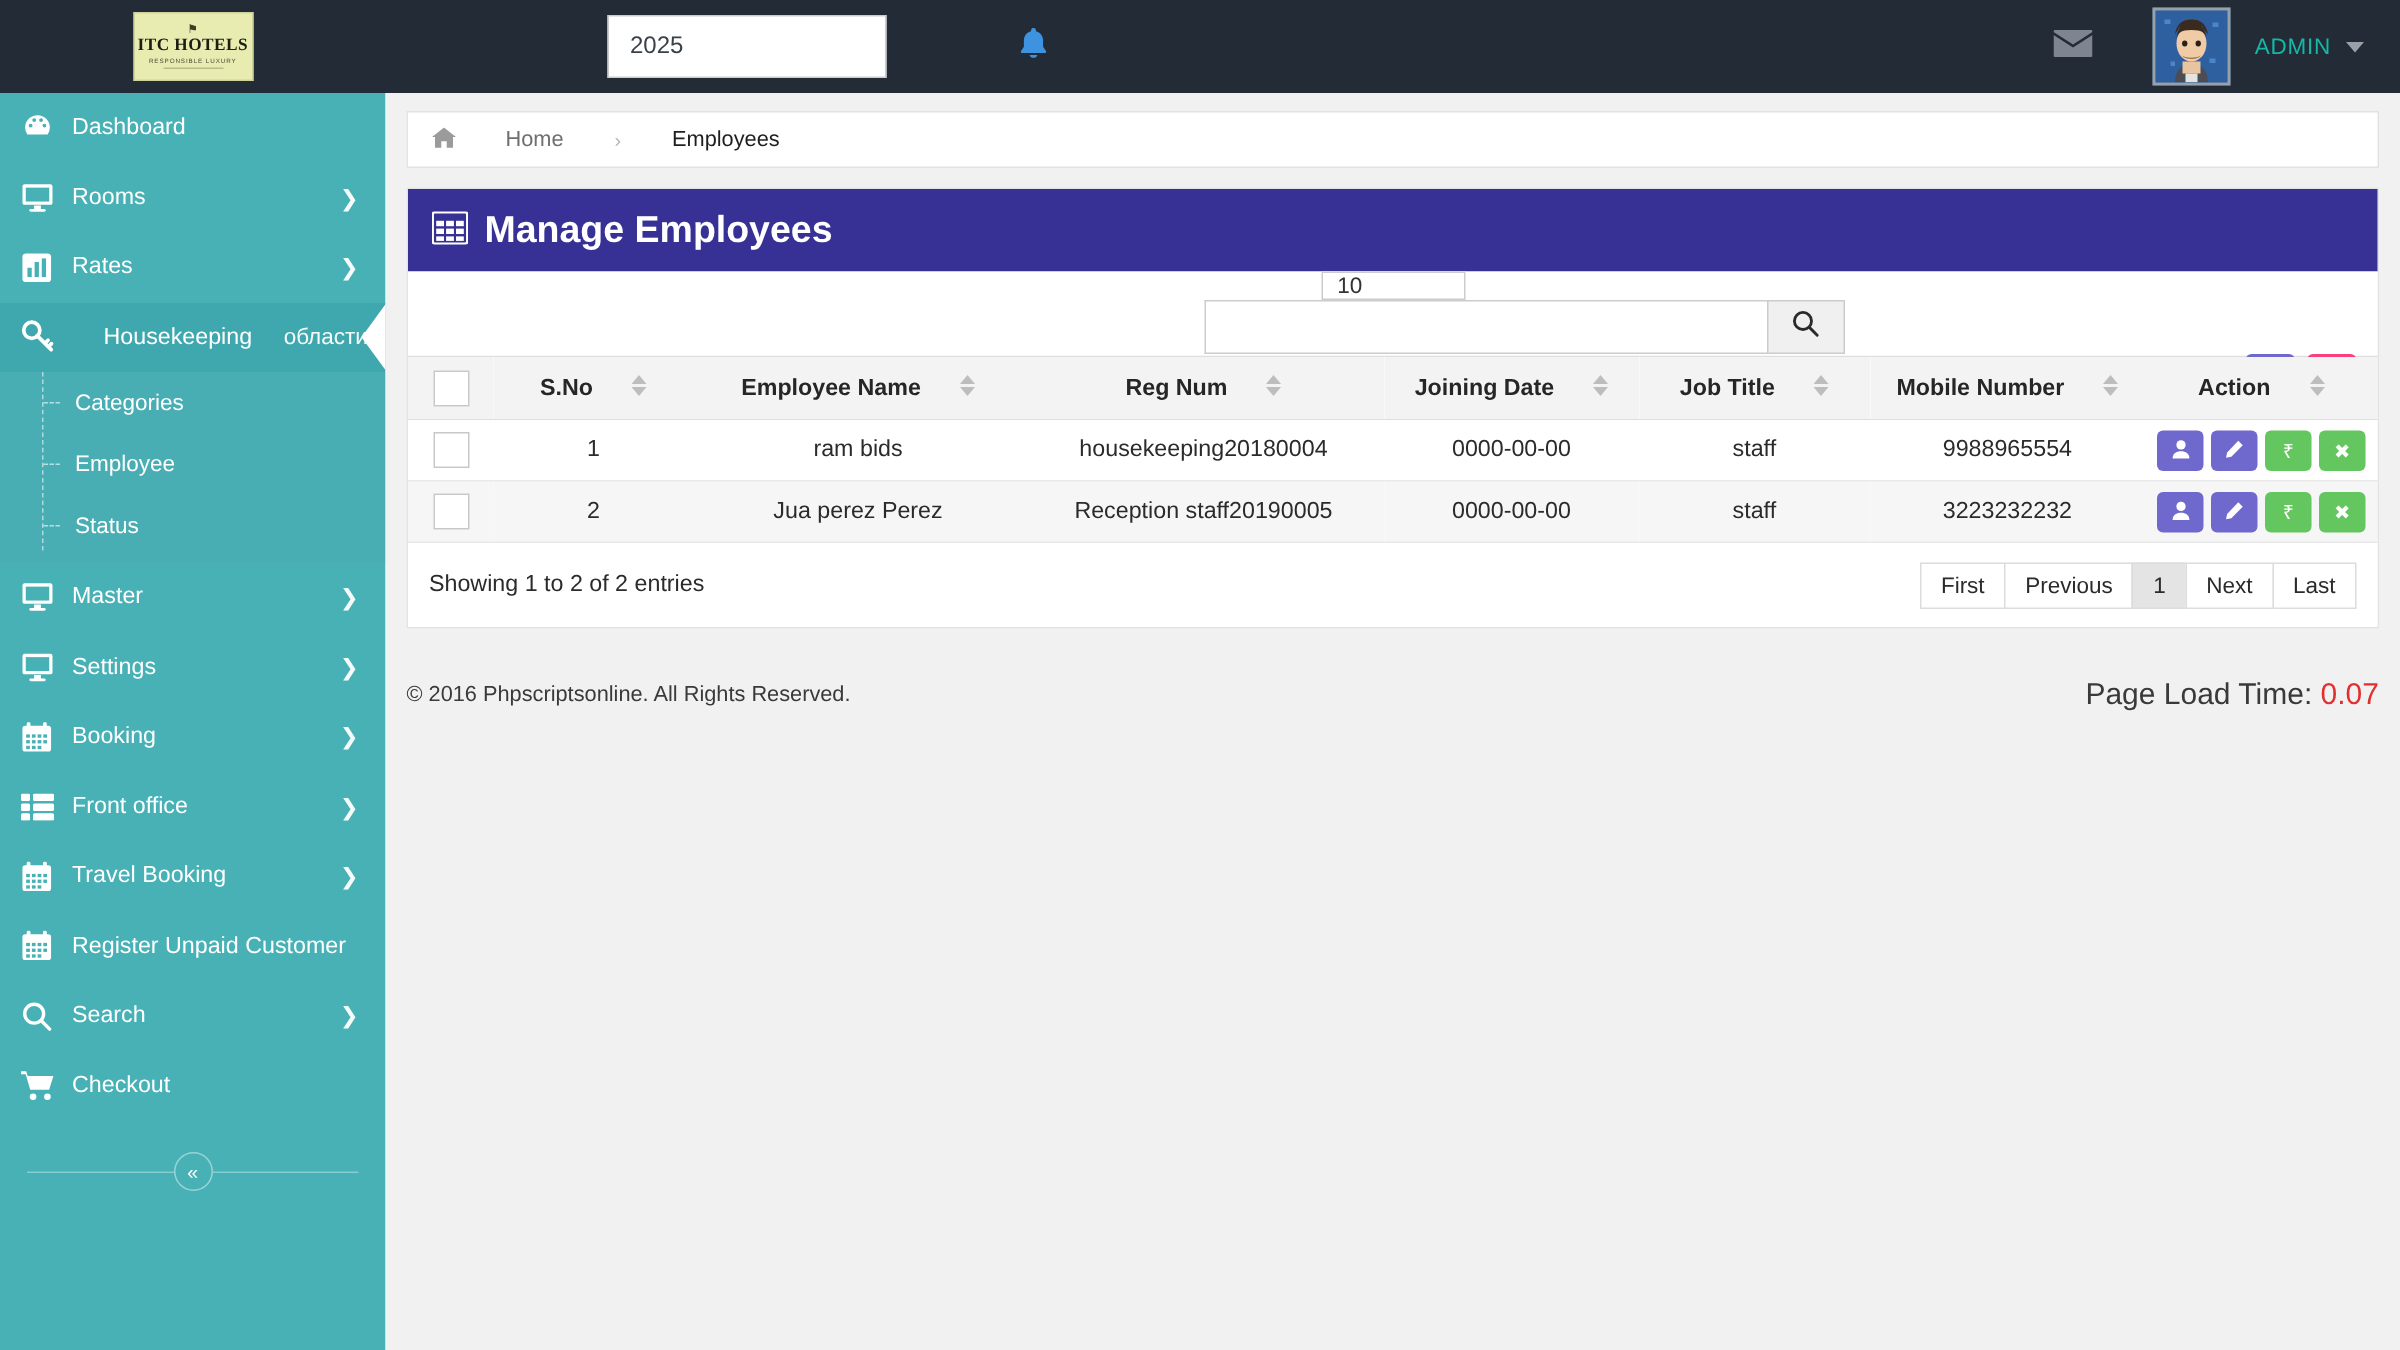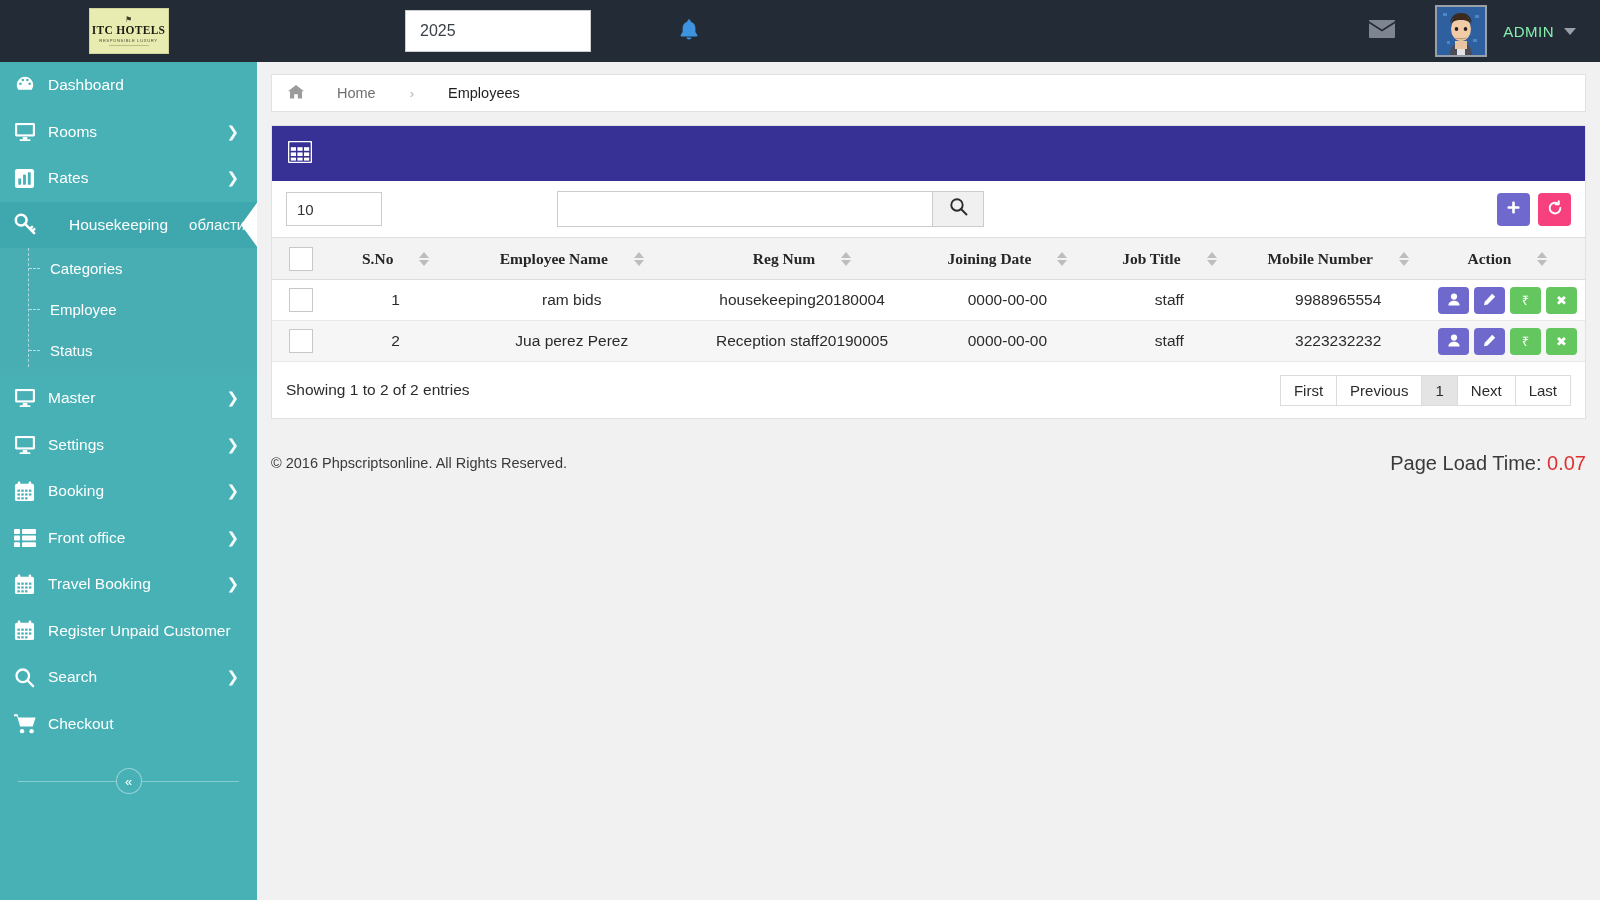--- a/index.html
+++ b/index.html
@@ -57,21 +57,21 @@
   .top-right {
     margin-left: auto; display: flex; align-items: center; padding-right: 24px;
   }
   .envelope { color: #7e8591; font-size: 22px; margin-right: 40px; cursor: pointer; }
   .avatar {
     width: 52px; height: 52px; border: 2px solid #9aa0a8; background: #2f5e9e;
     position: relative; overflow: hidden; flex: none;
   }
   .avatar svg { display: block; }
   .admin-label {
-    margin-left: 16px; color: #86efac; font-size: 15px; letter-spacing: .5px;
+    margin-left: 16px; color: #14b8a6; font-size: 15px; letter-spacing: .5px;
   }
   .caret-down {
     margin-left: 10px; width: 0; height: 0;
     border-left: 6px solid transparent; border-right: 6px solid transparent;
     border-top: 7px solid #9aa0a8;
   }
 
   
   .sidebar {
     position: absolute; top: 62px; left: 0;
@@ -152,20 +152,21 @@
     display: flex; align-items: center; padding-left: 16px;
     color: #ffffff;
   }
   .panel-head .grid-ico { font-size: 23px; margin-right: 11px; line-height: 1; }
   .panel-head .ttl { font-size: 25px; font-weight: bold; }
 
   .toolbar {
     height: 56px; background: #ffffff;
     display: flex; align-items: center; padding: 0 14px;
     position: relative;
+    flex-direction: column;
   }
   .len-select {
     width: 96px; height: 34px; border: 1px solid #ccc; background: #ffffff;
     font-size: 15px; color: #333; padding: 0 10px;
     font-family: "Liberation Sans", sans-serif;
   }
   .search-group { display: flex; margin-left: 175px; }
   .search-input {
     width: 375px; height: 36px; border: 1px solid #ccc; border-right: none;
     background: #ffffff; padding: 0 10px; font-size: 15px;
@@ -185,21 +186,21 @@
   }
   .sq-btn.add { background: #7069cd; }
   .sq-btn.refresh { background: #f6417e; }
 
   table.dt { width: 100%; border-collapse: collapse; }
   table.dt thead th {
     background: #f3f3f3; border-top: 1px solid #dedede; border-bottom: 1px solid #dedede;
     height: 42px; font-size: 15.5px; color: #262626; font-weight: bold;
     padding: 0 8px; position: relative;
   }
-  .th-inner { display: flex; align-items: center; justify-content: center; gap: 26px; font-family: Liberation Serif, serif; }
+  .th-inner { display: flex; justify-content: center; gap: 26px; }
   .sort-ico { display: inline-flex; flex-direction: column; line-height: 0; }
   .sort-ico i {
     display: block; width: 0; height: 0;
     border-left: 5px solid transparent; border-right: 5px solid transparent;
   }
   .sort-ico i.up { border-bottom: 6px solid #bdbdbd; margin-bottom: 2px; }
   .sort-ico i.dn { border-top: 6px solid #bdbdbd; }
   .chk {
     width: 24px; height: 24px; border: 1px solid #c8c8c8; background: #fff;
     display: inline-block; cursor: pointer; vertical-align: middle;
@@ -522,20 +523,21 @@
             <rect x="9.4" y="6.2" width="5.2" height="3.6"></rect>
             <rect x="16" y="6.2" width="5.2" height="3.6"></rect>
           <rect x="2.8" y="11.4" width="5.2" height="3.6"></rect>
             <rect x="9.4" y="11.4" width="5.2" height="3.6"></rect>
             <rect x="16" y="11.4" width="5.2" height="3.6"></rect>
           <rect x="2.8" y="16.6" width="5.2" height="3"></rect>
             <rect x="9.4" y="16.6" width="5.2" height="3"></rect>
             <rect x="16" y="16.6" width="5.2" height="3"></rect>
         </svg>
       </span>
+      <span class="ttl">Manage Employees</span>
     </div>
 
     <div class="toolbar">
       <input class="len-select" value="10" style="">
       <div class="search-group">
         <input class="search-input" placeholder="" style="">
         <div class="search-btn">
           <span>
             <svg width="19" height="19" viewBox="0 0 20 20" fill="none" stroke="#2b2b2b" stroke-width="2">
               <circle cx="8.4" cy="8.4" r="6"></circle>

